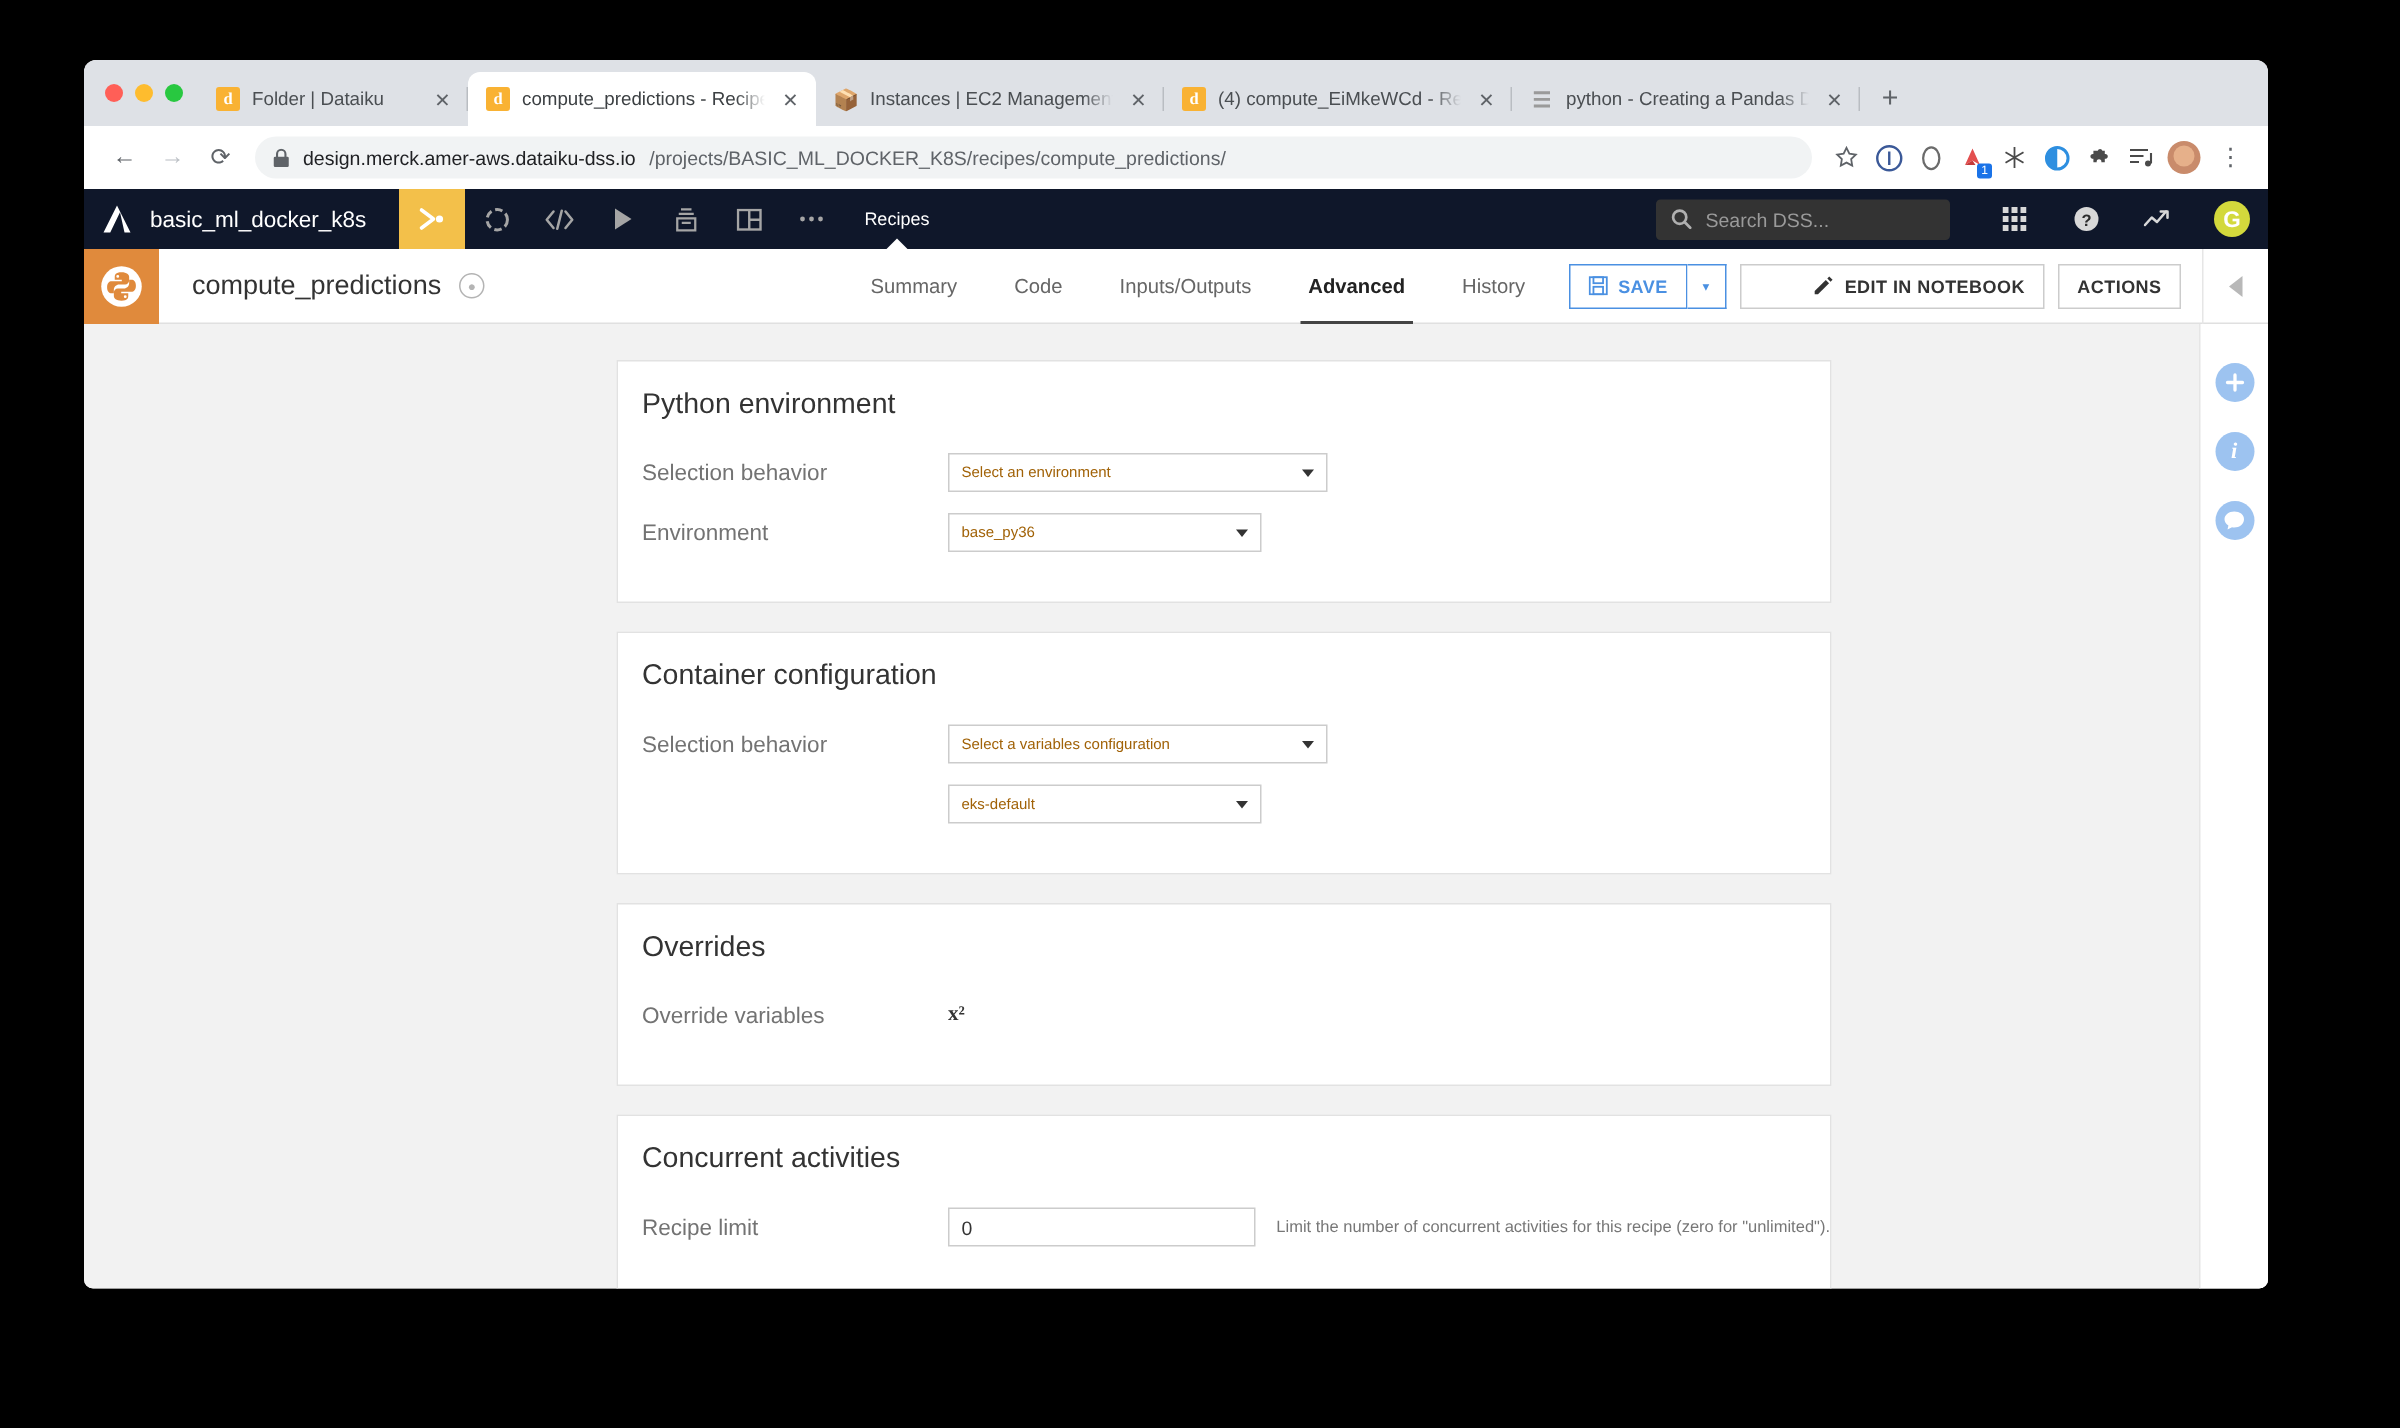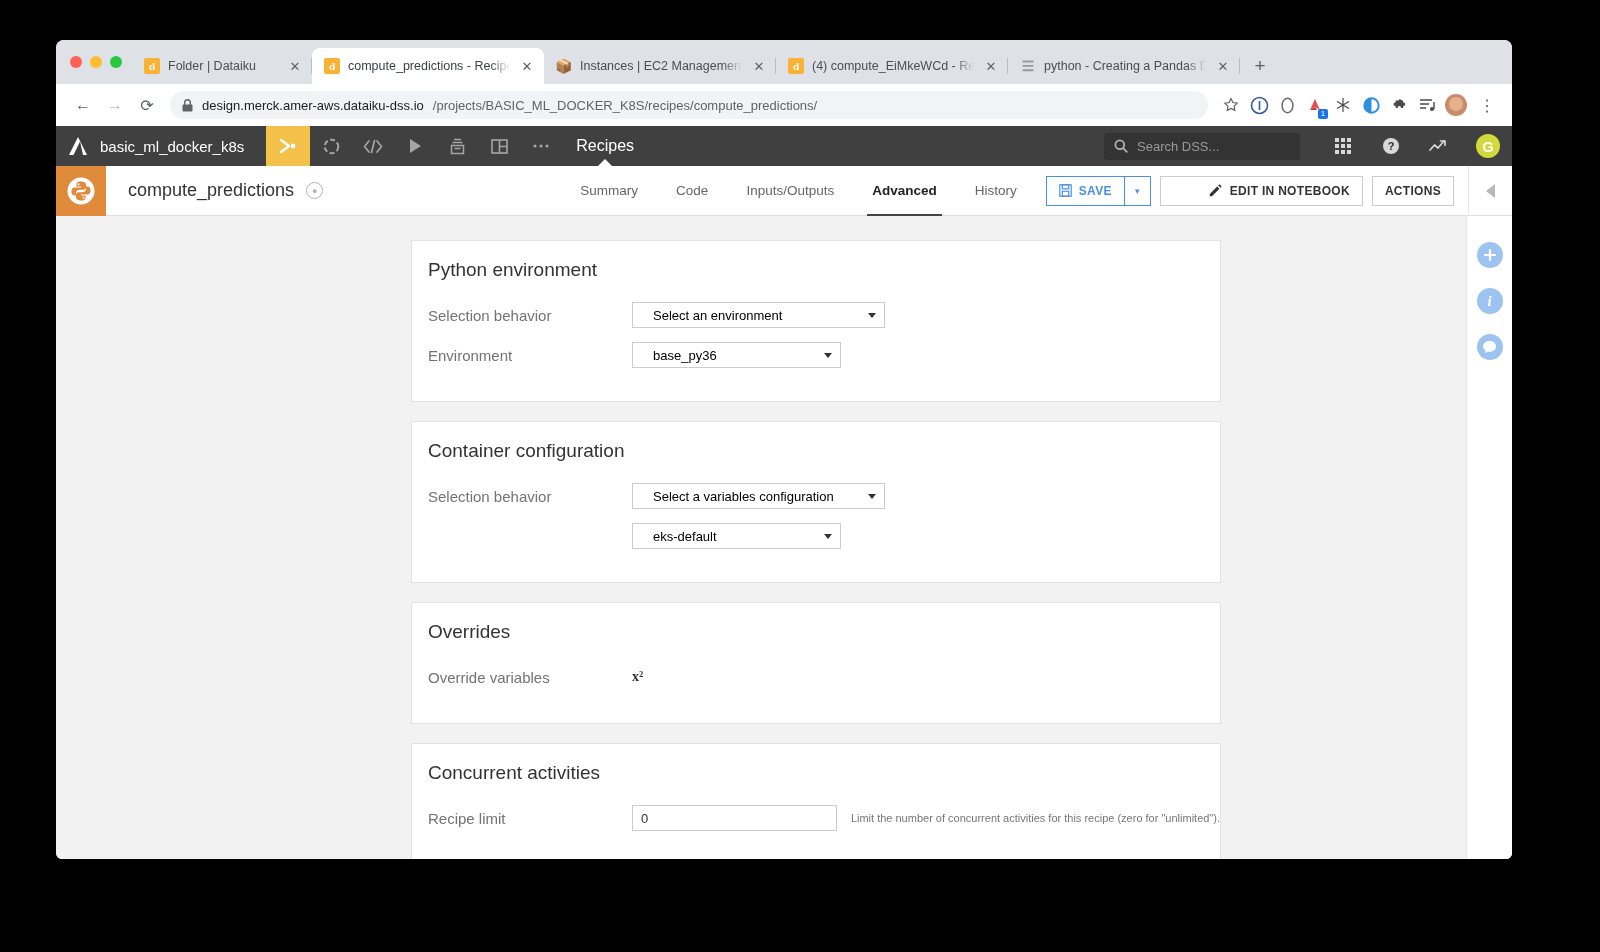--- a/index.html
+++ b/index.html
@@ -129,21 +129,21 @@
     position: relative; overflow: hidden;
   }
   #profile-avatar::after {
     content: ""; position: absolute;
     left: 4px; top: 3px; width: 14px; height: 14px;
     border-radius: 50%; background: #e6b08a;
   }
 
   
   #dss-topbar {
-    height: 40px; background: #404040;
+    height: 40px; background: #0f172a;
     display: flex; align-items: center;
     position: relative;
   }
   #dss-logo {
     width: 44px; height: 40px;
     display: flex; align-items: center; justify-content: center;
   }
   #project-name {
     color: #ffffff; font-size: 15px;
     padding-right: 22px;
@@ -152,21 +152,21 @@
   #nav-flow-button {
     width: 44px; height: 40px; background: #f3c04a;
     display: flex; align-items: center; justify-content: center;
   }
   .dss-nav-icon {
     width: 42px; height: 40px;
     display: flex; align-items: center; justify-content: center;
     color: #a5a5a5;
   }
   #nav-current {
-    color: #ffffff; font-size: 16px;
+    color: #ffffff; font-size: 12px;
     padding: 16px 14px; height: 40px;
     display: flex; align-items: center;
     position: relative;
   }
   #nav-current::after {
     content: ""; position: absolute;
     bottom: 0; left: 50%; transform: translateX(-50%);
     border-left: 7px solid transparent;
     border-right: 7px solid transparent;
     border-bottom: 7px solid #ffffff;
@@ -293,22 +293,22 @@
     min-height: 32px; margin: 0 0 8px 16px;
   }
   .form-label {
     width: 204px; flex: 0 0 204px;
     font-size: 15px; color: #737373;
   }
   .select-box {
     height: 26px; border: 1px solid #cccccc;
     background: #ffffff;
     display: flex; align-items: center;
-    padding: 0 20px;
-    font-size: 13px; color: #000000;
+    padding: 0 8px;
+    font-size: 10px; color: #a16207;
     position: relative;
   }
   .select-box .caret {
     position: absolute; right: 8px;
     width: 0; height: 0;
     border-left: 4px solid transparent;
     border-right: 4px solid transparent;
     border-top: 5px solid #333333;
   }
   .sel-wide { width: 253px; }

